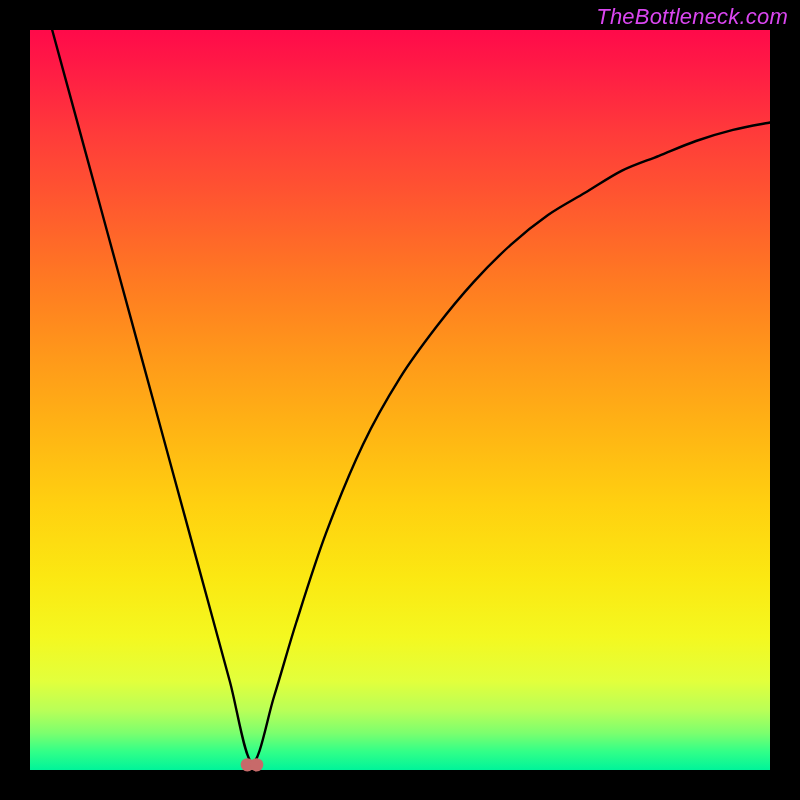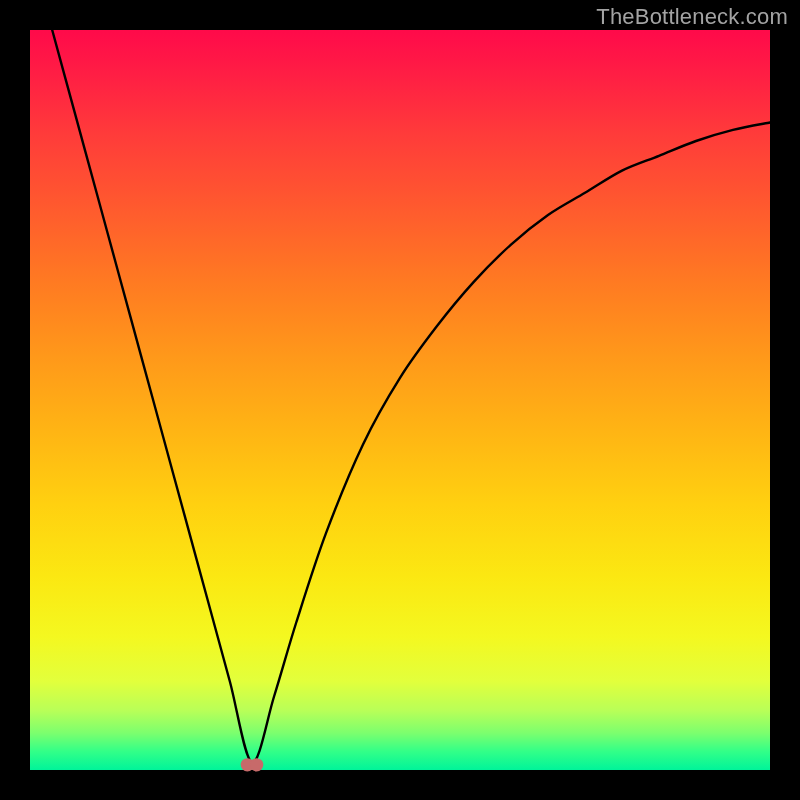--- a/index.html
+++ b/index.html
@@ -47,24 +47,25 @@
     left: 0;
     top: 0;
     width: 740px;
     height: 740px;
     overflow: visible;
   }
   .watermark {
     position: absolute;
     top: 4px;
     right: 12px;
-    color: #a3a3a3;
+    color: #d946ef;
     font-size: 22px;
     letter-spacing: 0.2px;
     user-select: none;
+    font-style: italic;
   }
 </style>
 </head>
 <body>
 
 <div class="stage">
   <div class="inner">
     <svg class="curve" viewBox="0 0 740 740" preserveAspectRatio="none">
       <path id="curvePath" fill="none" stroke="#000" stroke-width="2.4" stroke-linejoin="round" stroke-linecap="round" d="M 22.20 0.00 C 25.75 13.02, 37.30 55.35, 44.40 81.40 C 51.50 107.45, 59.50 136.75, 66.60 162.80 C 73.70 188.85, 81.70 218.15, 88.80 244.20 C 95.90 270.25, 103.90 299.55, 111.00 325.60 C 118.10 351.65, 126.10 380.95, 133.20 407.00 C 140.30 433.05, 148.30 462.35, 155.40 488.40 C 162.50 514.45, 170.50 543.75, 177.60 569.80 C 184.70 595.85, 192.70 625.15, 199.80 651.20 C 206.90 677.25, 214.90 730.23, 222.00 732.60 C 229.10 734.97, 237.10 688.50, 244.20 666.00 C 251.30 643.50, 258.11 618.05, 266.40 592.00 C 274.69 565.95, 285.34 531.62, 296.00 503.20 C 306.66 474.78, 321.16 439.26, 333.00 414.40 C 344.84 389.54, 358.16 366.74, 370.00 347.80 C 381.84 328.86, 395.16 311.39, 407.00 296.00 C 418.84 280.61, 432.16 264.62, 444.00 251.60 C 455.84 238.58, 469.16 225.26, 481.00 214.60 C 492.84 203.94, 506.16 193.29, 518.00 185.00 C 529.84 176.71, 543.16 169.90, 555.00 162.80 C 566.84 155.70, 580.16 146.52, 592.00 140.60 C 603.84 134.68, 617.16 130.54, 629.00 125.80 C 640.84 121.06, 654.16 115.14, 666.00 111.00 C 677.84 106.86, 691.16 102.86, 703.00 99.90 C 714.84 96.94, 734.08 93.68, 740.00 92.50"></path>
       <circle id="minMarkerA" fill="#c76a6a" cx="217.34" cy="734.82" r="6.66"></circle>

